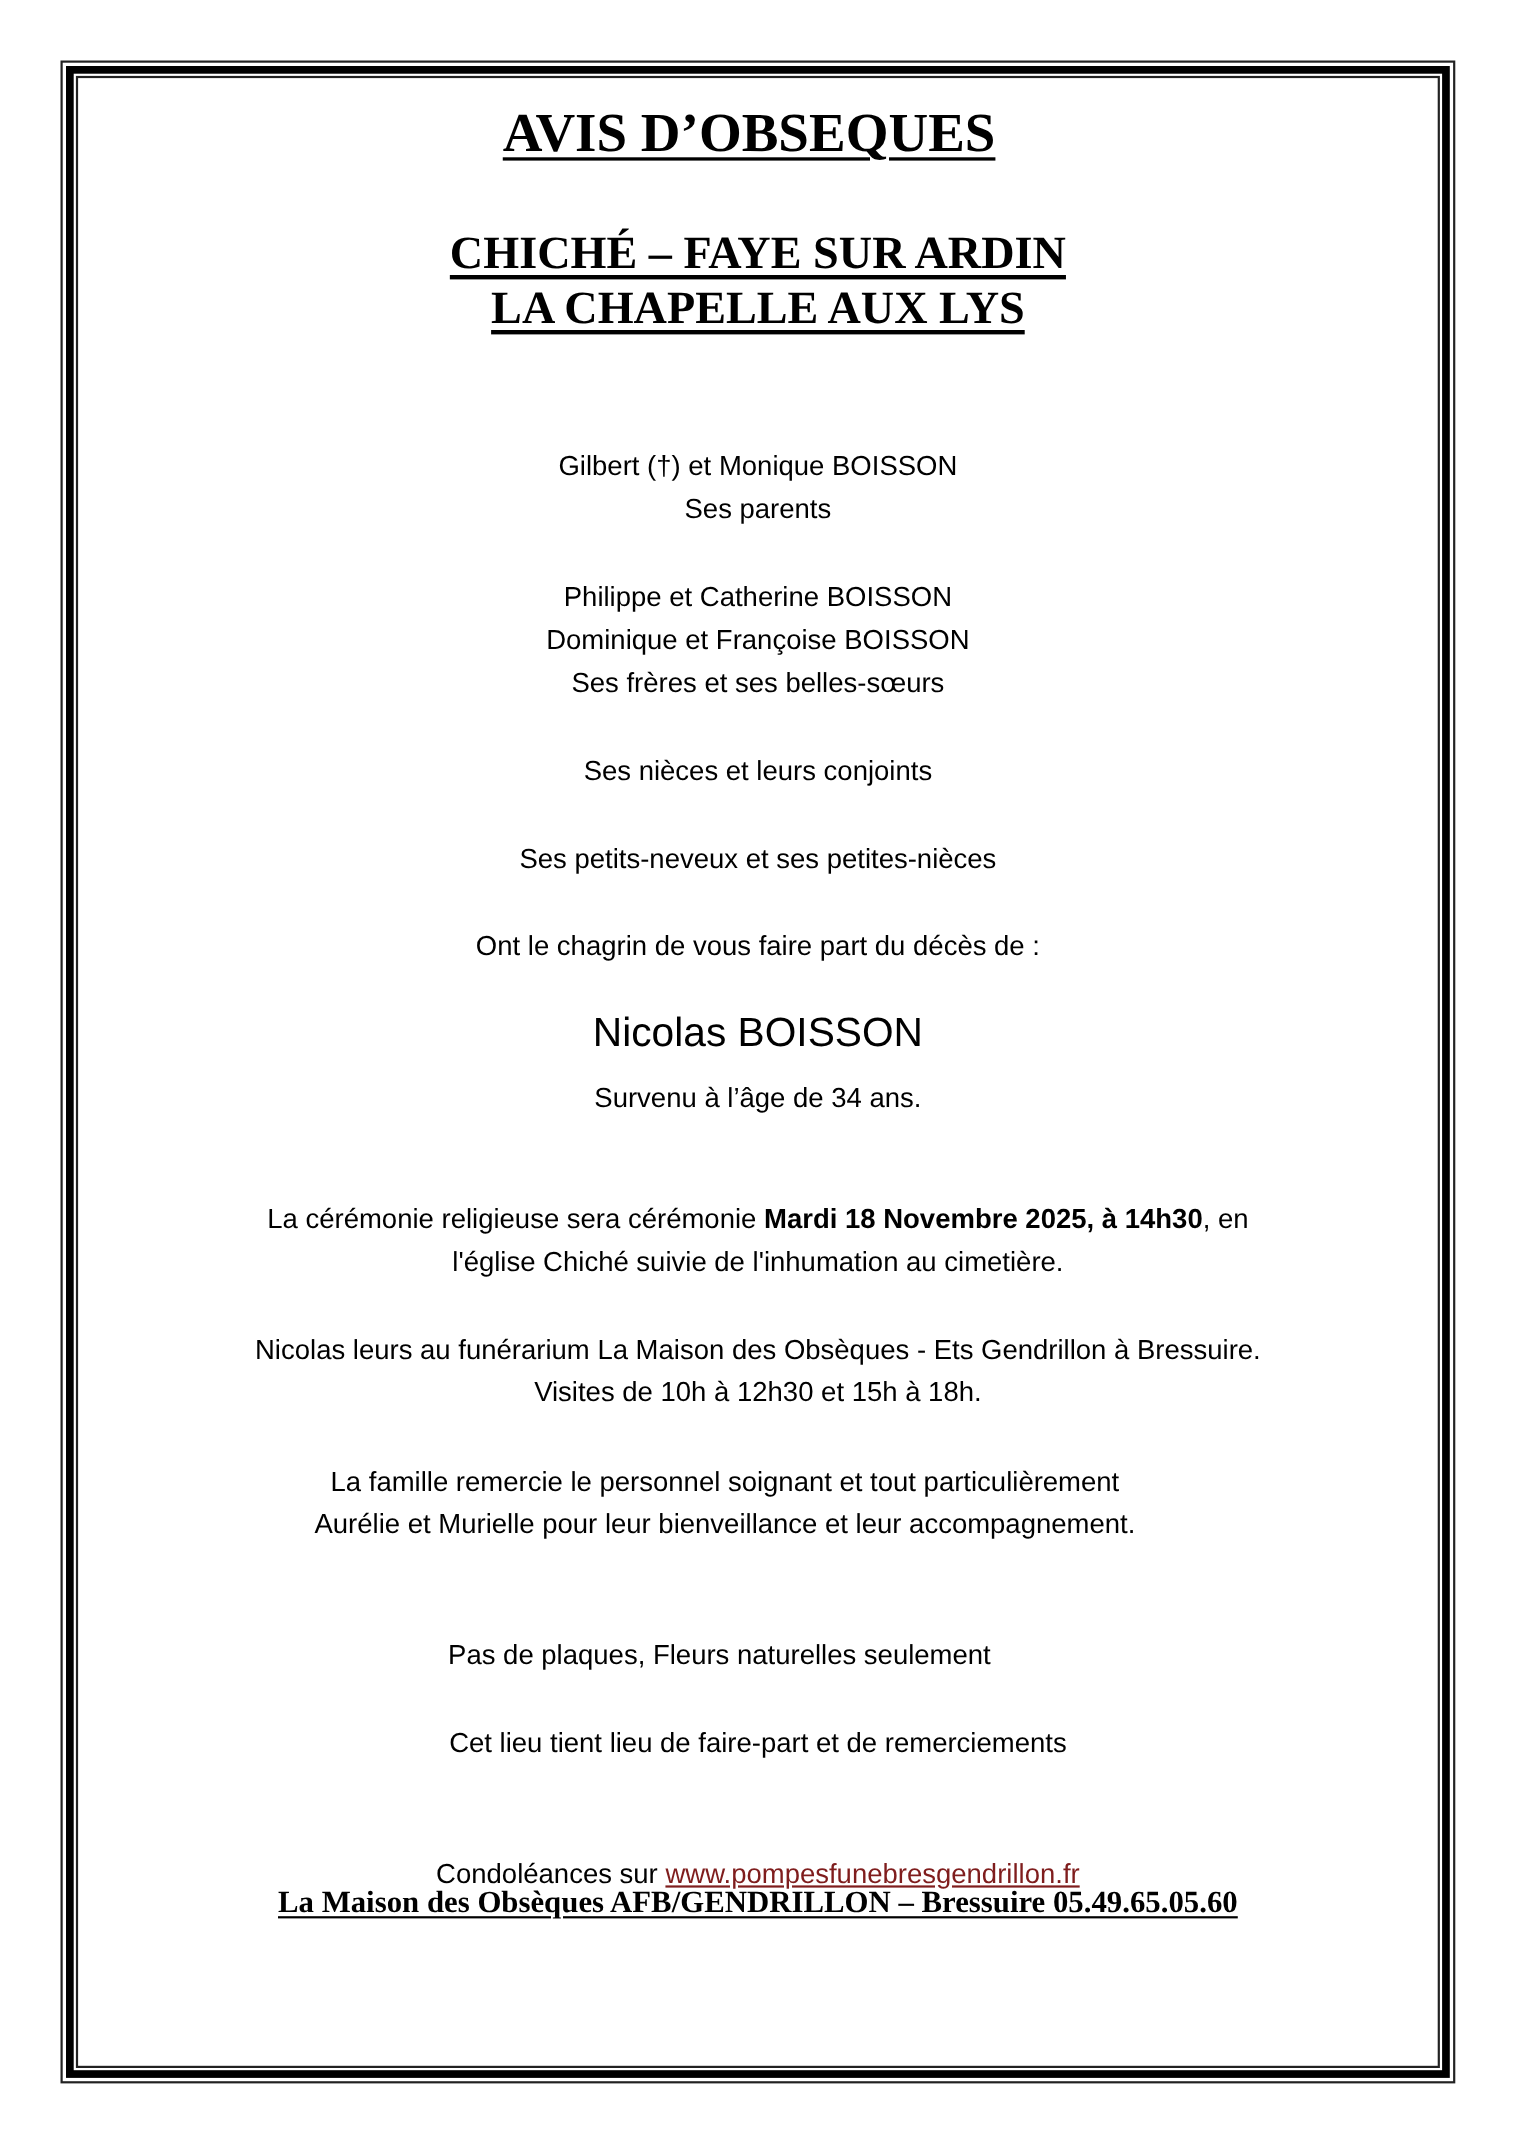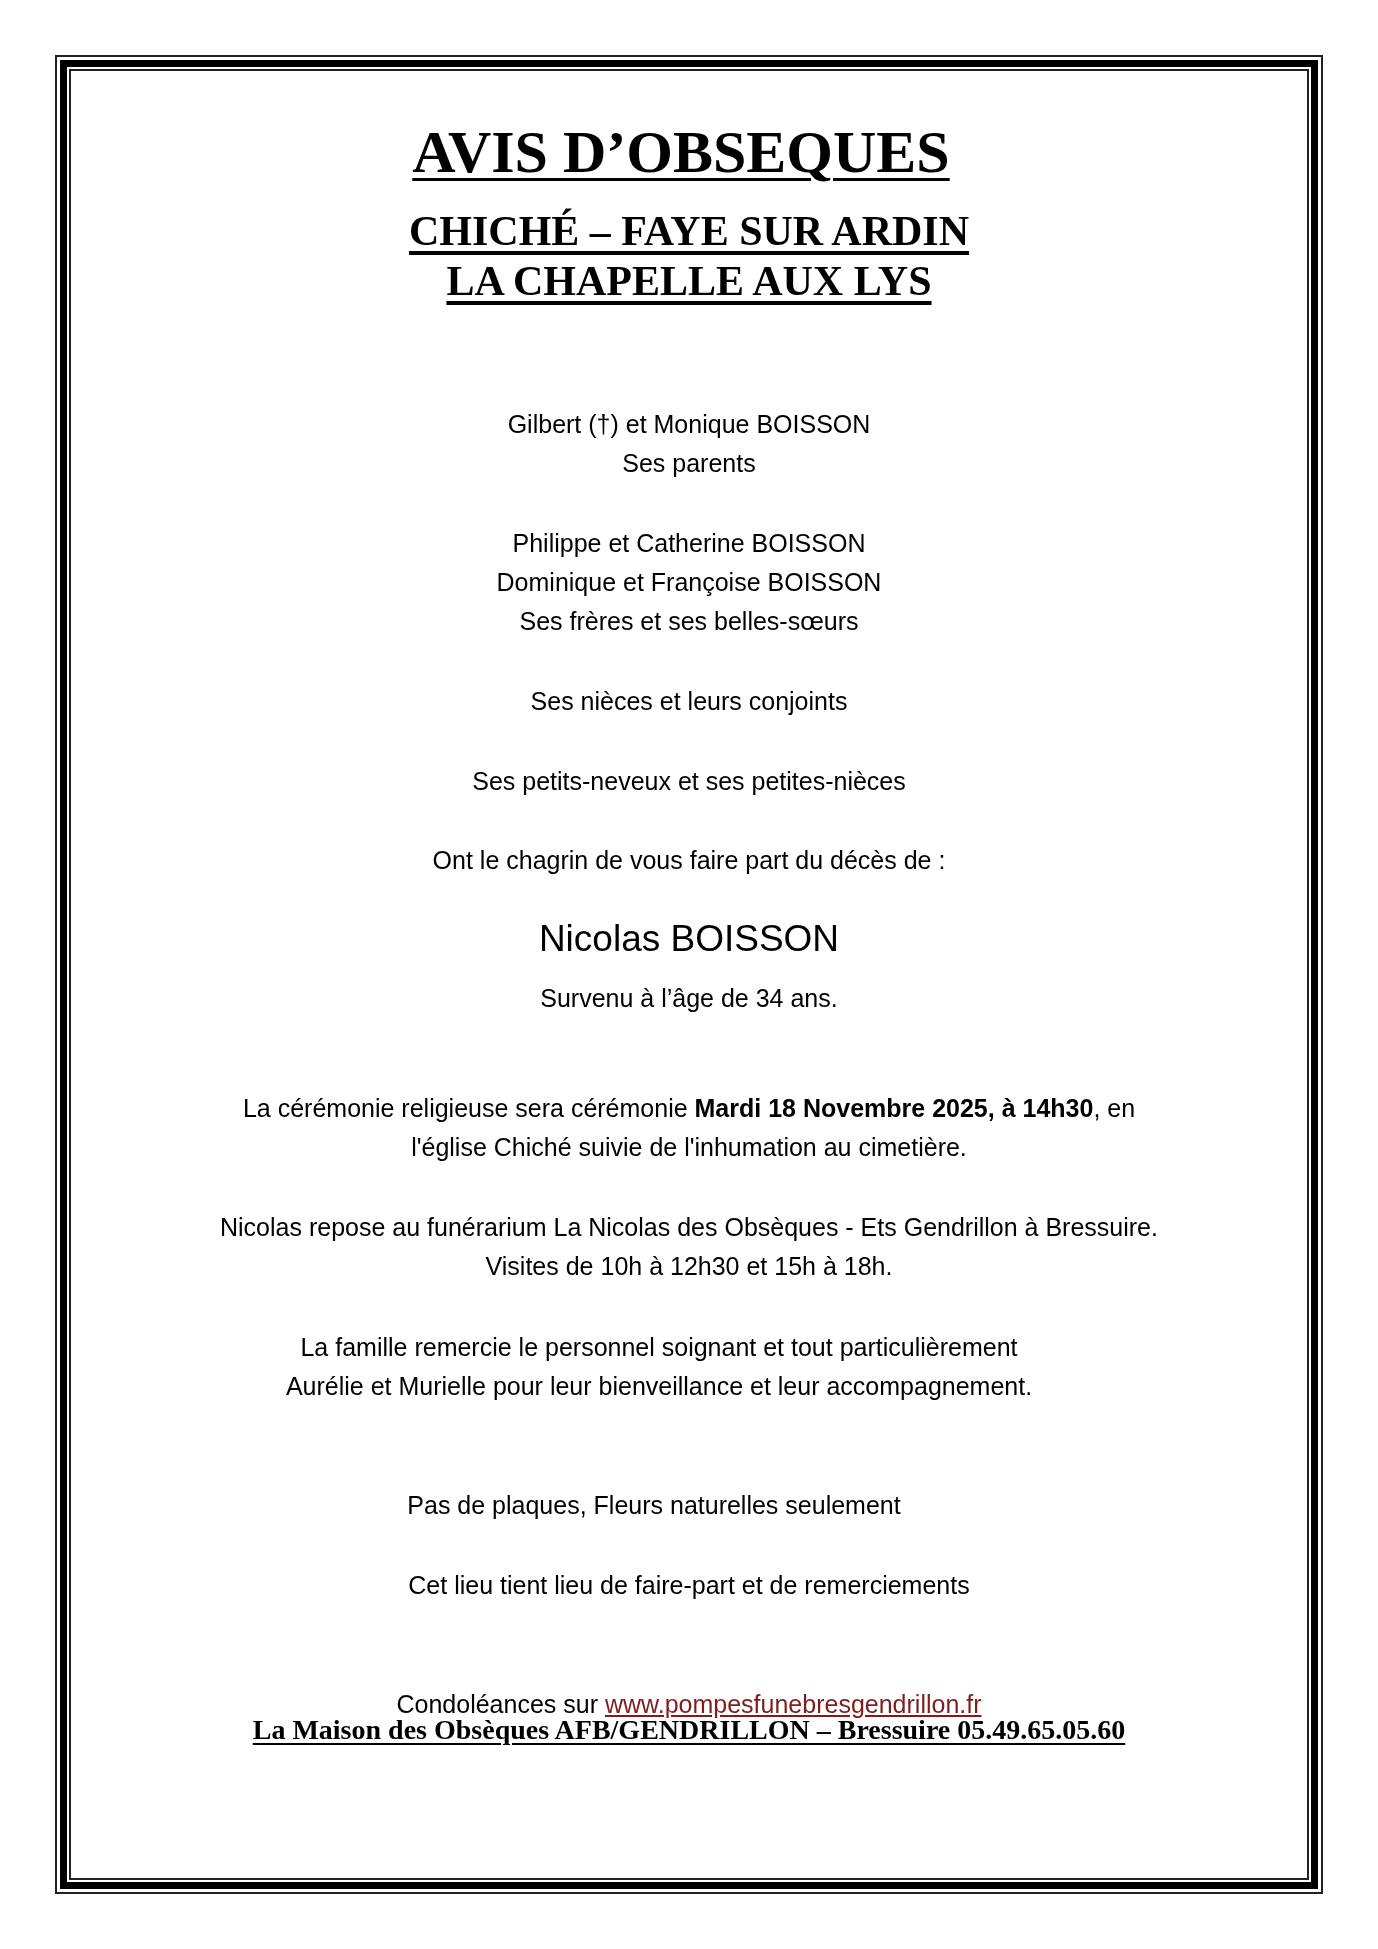--- a/index.html
+++ b/index.html
@@ -11,21 +11,21 @@
   .frame-thick {
     position: absolute; left: 3px; top: 3px; right: 3px; bottom: 3px;
     border: 7px solid #000;
   }
   .frame-inner {
     position: absolute; left: 2px; top: 2px; right: 2px; bottom: 2px;
     border: 2px solid #222;
   }
   .content { position: absolute; left: 70px; top: 70px; width: 1238px; text-align: center; color: #000; }
   .serif-title { font-family: "Liberation Serif", serif; font-weight: bold; text-decoration: underline; text-decoration-thickness: 3px; text-underline-offset: 6px; }
-  .title { position: absolute; left: 0; right: 16px; top: 20px; font-size: 60px; line-height: 60px; margin-top: 32px; }
+  .title { position: absolute; left: 0; right: 16px; top: 20px; font-size: 50px; line-height: 60px; }
   .loc { position: absolute; left: 0; right: 0; font-size: 42px; line-height: 50px; text-decoration: underline; }
   .sans { font-family: "Liberation Sans", sans-serif; font-size: 25px; line-height: 39px; position: absolute; left: 0; right: 0; margin-top: 15px; }
   .bold { font-weight: bold; }
   .name { font-family: "Liberation Sans", sans-serif; font-weight: normal; font-size: 37px; line-height: 44px; position: absolute; left: 0; right: 0; }
   .link { color: #7f1d1d; text-decoration: underline; }
   .footer { position: absolute; left: 0; right: 0; font-family: "Liberation Serif", serif; font-weight: bold; font-size: 28px; line-height: 34px; text-decoration: underline; text-underline-offset: 4px; text-decoration-thickness: 2px; }
 </style>
 </head>
 <body>
 
@@ -52,21 +52,21 @@
   <div class="sans" style="top:756px">Ont le chagrin de vous faire part du décès de :</div>
 
   <div class="name" style="top:847px">Nicolas BOISSON</div>
   <div class="sans" style="top:894px">Survenu à l’âge de 34 ans.</div>
 
   <div class="sans" style="top:1004px">
     <span>La cérémonie religieuse sera cérémonie </span><span class="bold">Mardi 18 Novembre 2025, à 14h30</span><span>, en</span>
   </div>
   <div class="sans" style="top:1043px">l'église Chiché suivie de l'inhumation au cimetière.</div>
 
-  <div class="sans" style="top:1123px">Nicolas repose au funérarium La Nicolas des Obsèques - Ets Gendrillon à Bressuire.</div>
+  <div class="sans" style="top:1123px">Nicolas leurs au funérarium La Maison des Obsèques - Ets Gendrillon à Bressuire.</div>
   <div class="sans" style="top:1162px">Visites de 10h à 12h30 et 15h à 18h.</div>
 
   <div class="sans" style="top:1243px; left:-60px">La famille remercie le personnel soignant et tout particulièrement</div>
   <div class="sans" style="top:1282px; left:-60px">Aurélie et Murielle pour leur bienveillance et leur accompagnement.</div>
 
   <div class="sans" style="top:1401px; left:-70px">Pas de plaques, Fleurs naturelles seulement</div>
   <div class="sans" style="top:1481px">Cet lieu tient lieu de faire-part et de remerciements</div>
 
   <div class="sans" style="top:1600px">
     <span>Condoléances sur </span><span class="link">www.pompesfunebresgendrillon.fr</span>

